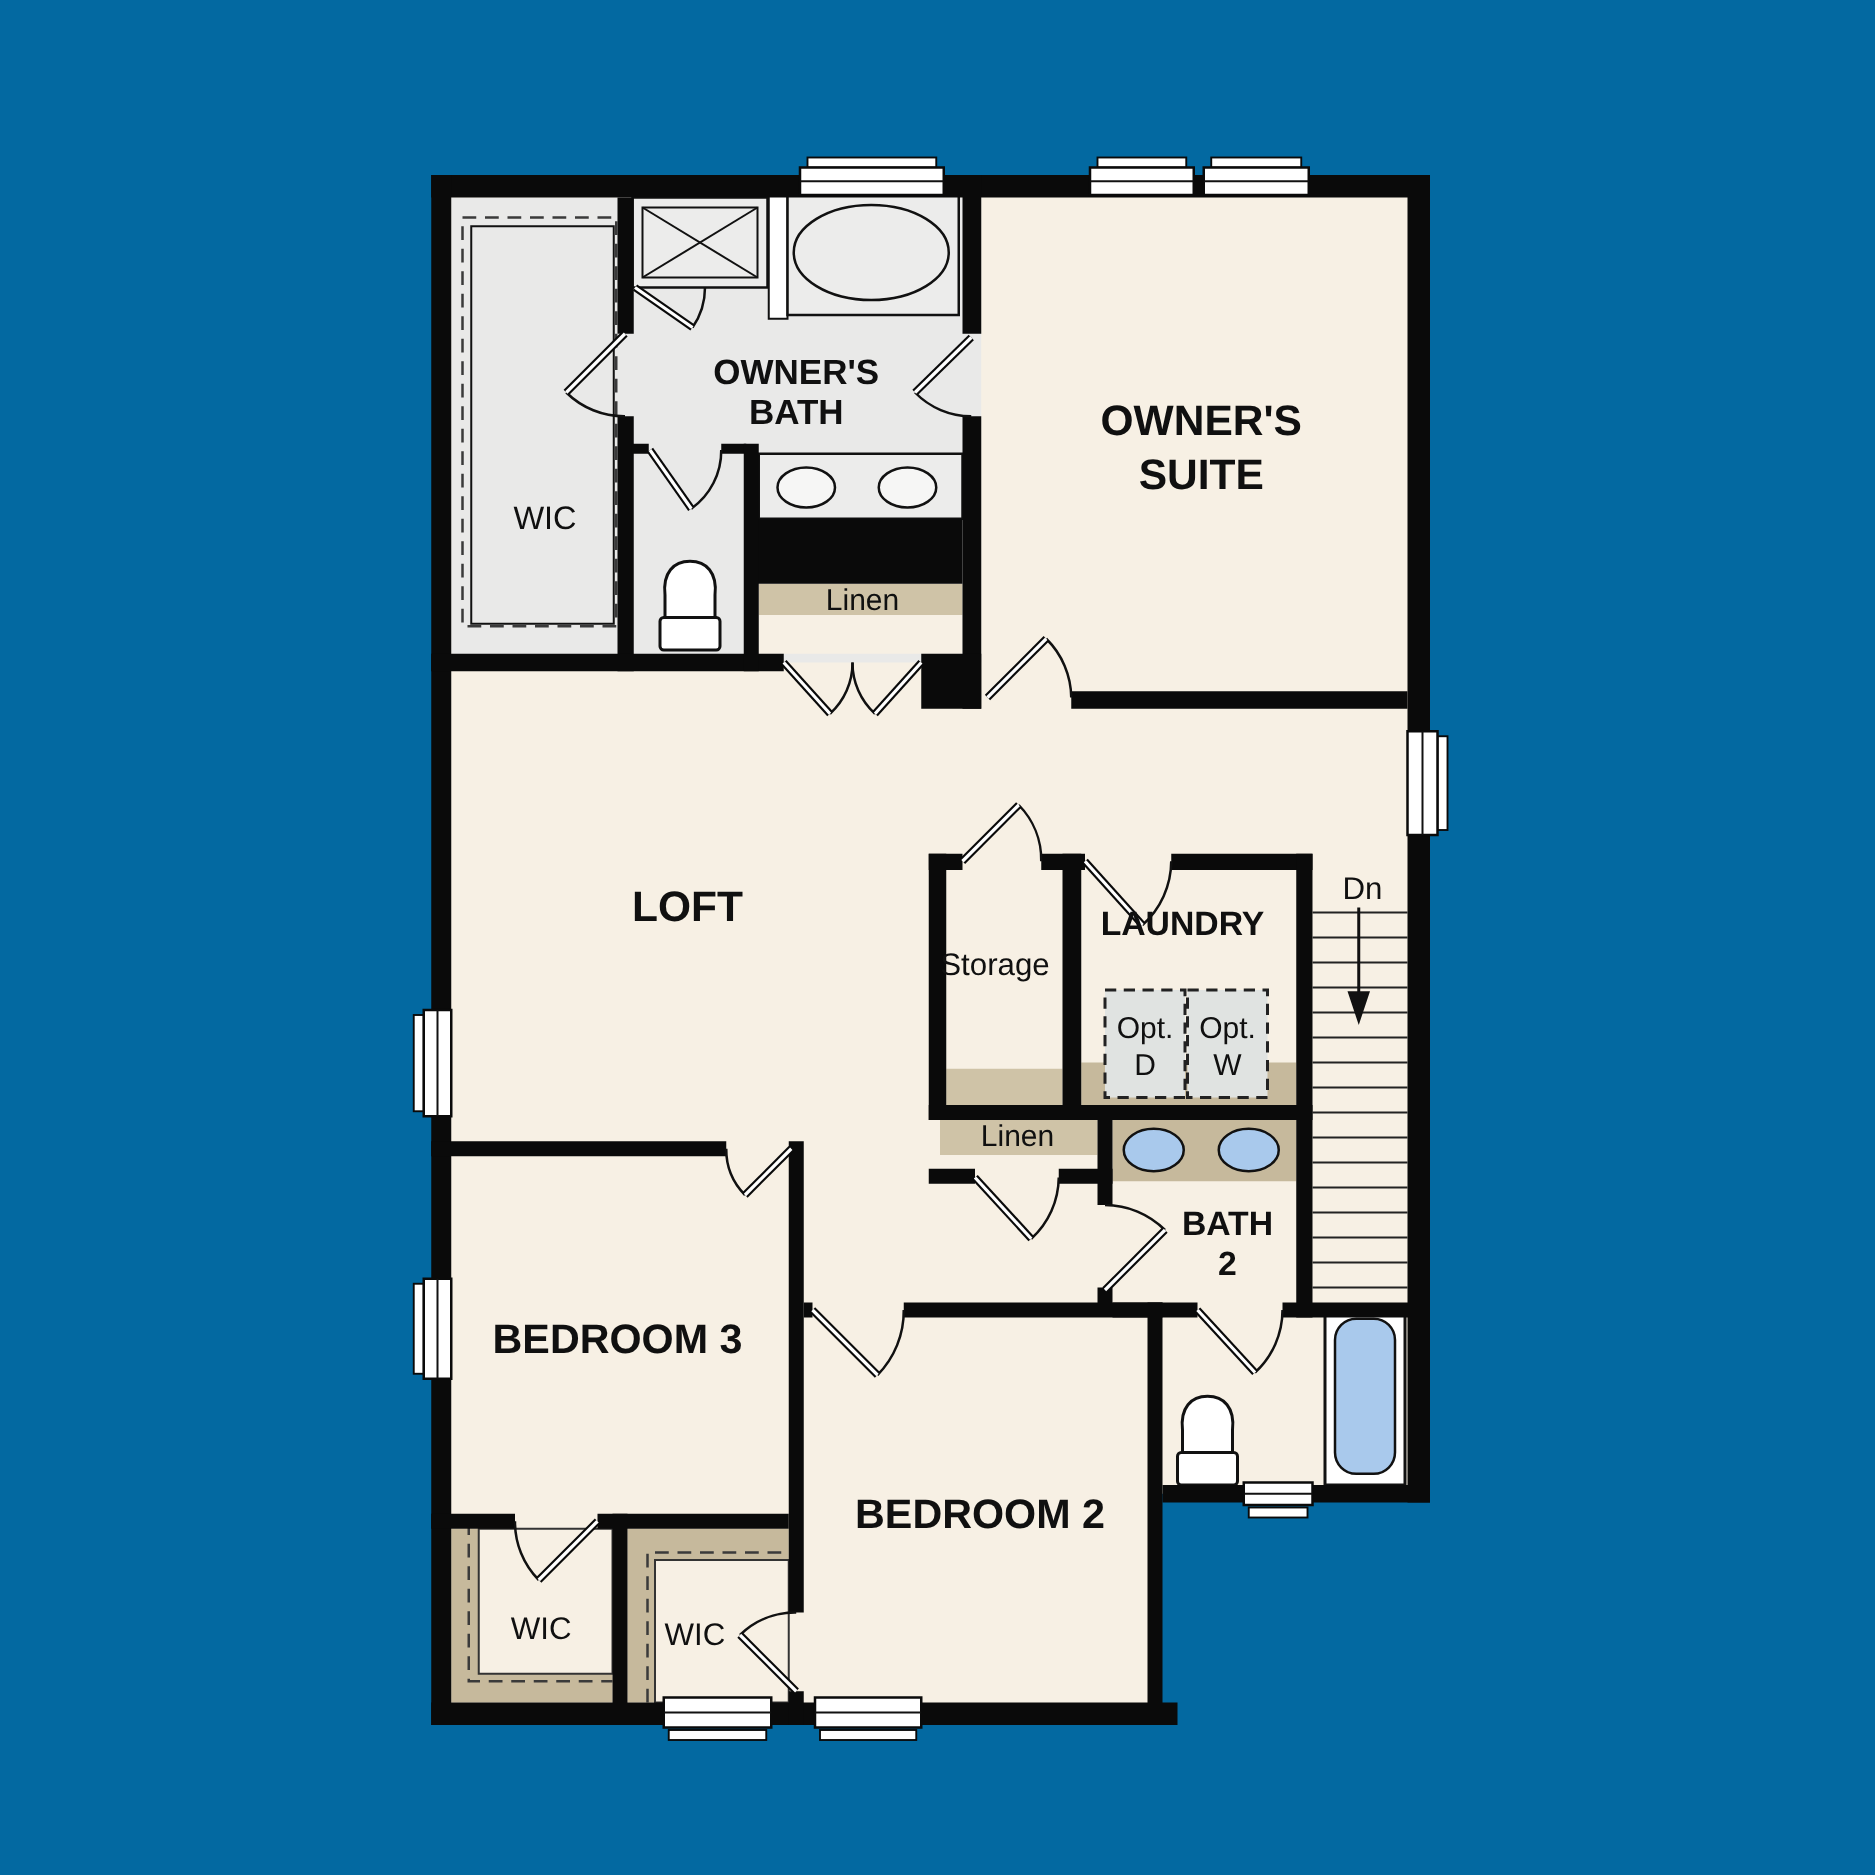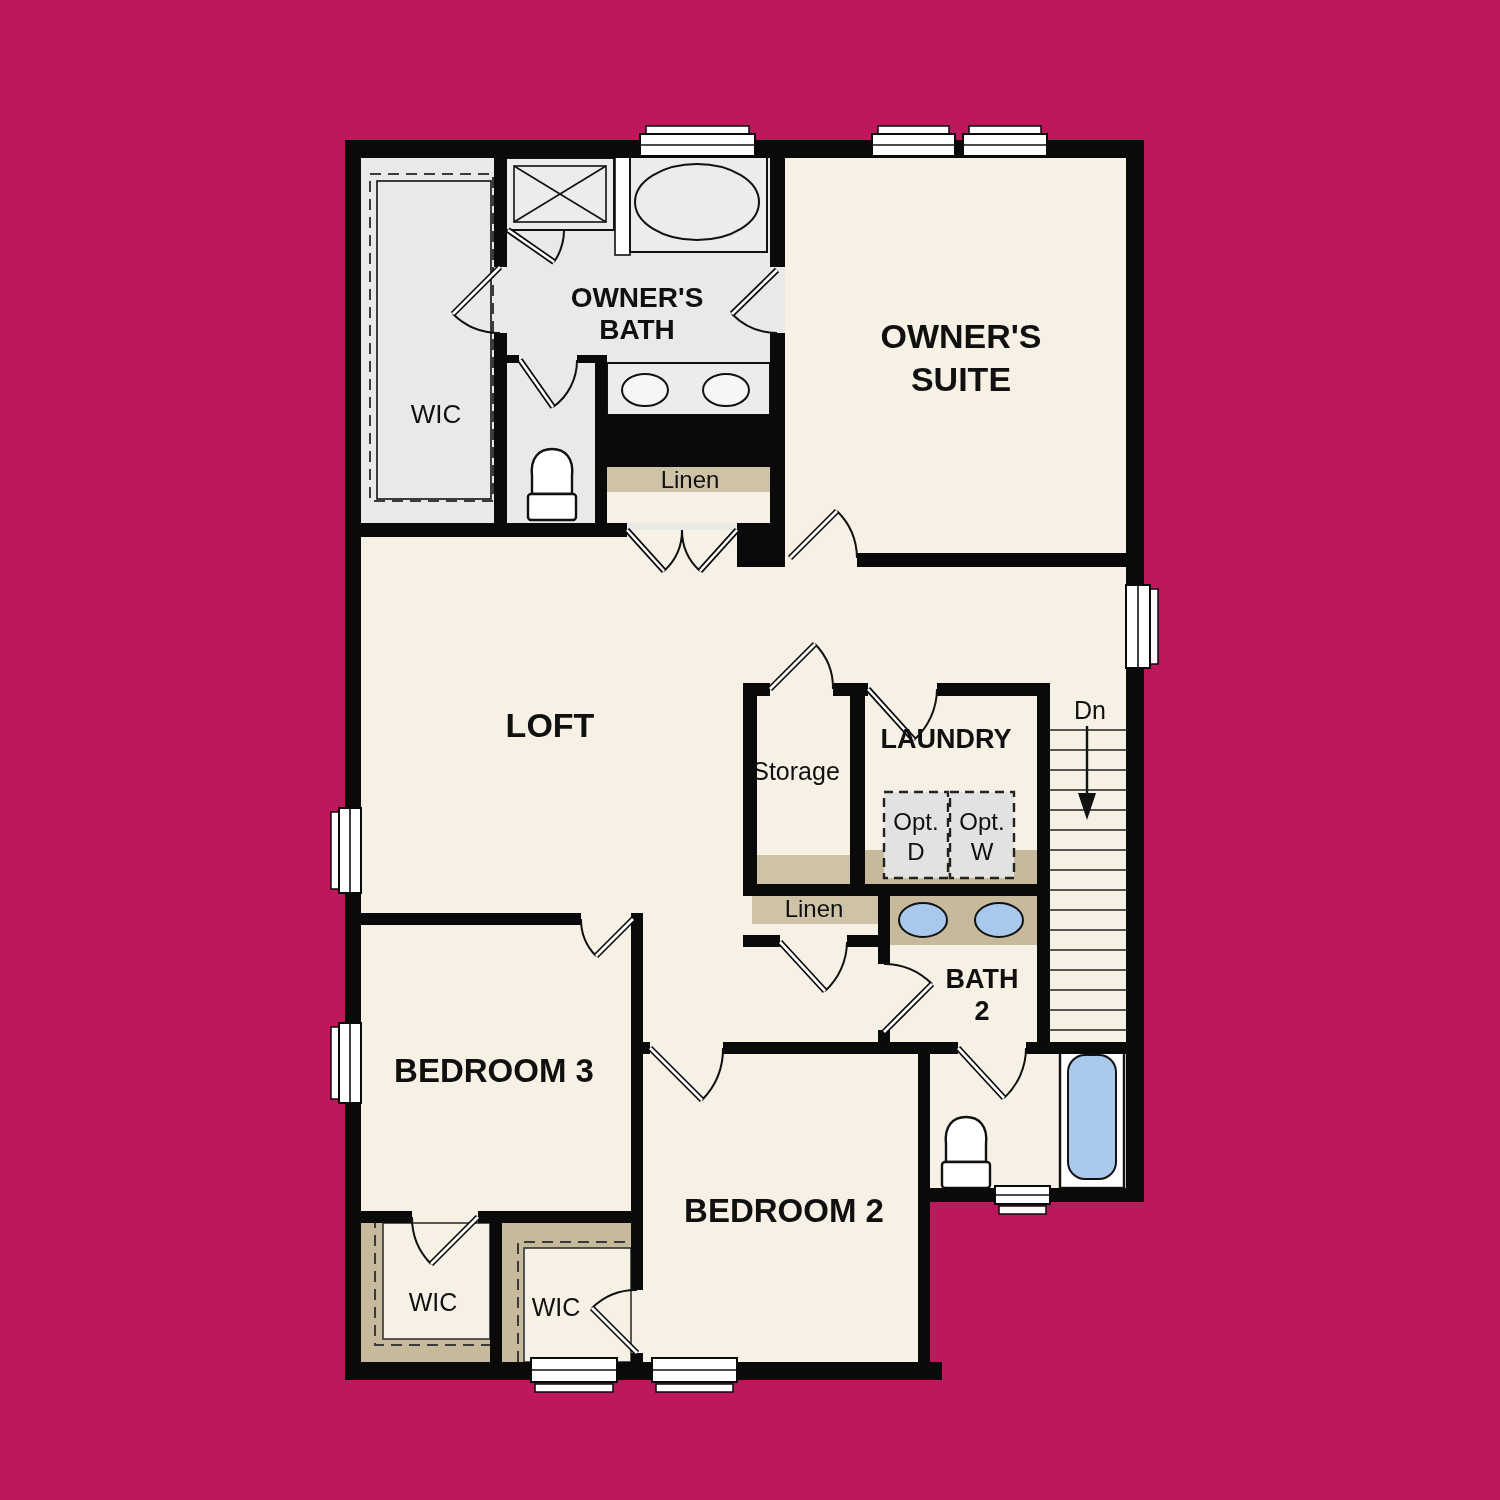--- a/index.html
+++ b/index.html
@@ -1,16 +1,16 @@
 <!DOCTYPE html>
 <html><head>
 <meta charset="utf-8">
 <style>
   html,body{margin:0;padding:0;background:#ffffff;}
-  .plan-wrap{width:1500px;height:1500px;background:#be185d;position:relative;overflow:hidden;}
+  .plan-wrap{width:1500px;height:1500px;background:#0369a1;position:relative;overflow:hidden;}
   svg{display:block;}
   .wall{fill:#0a0a0a;}
   .fixgray{fill:#ececeb;stroke:#111;stroke-width:2;}
   .thin{fill:none;stroke:#111;stroke-width:1.6;}
   .whitebox{fill:#ffffff;stroke:#111;stroke-width:1.6;}
   .fixture{fill:#ffffff;stroke:#111;stroke-width:2.4;}
   .sinkoval{fill:#f6f6f5;stroke:#111;stroke-width:2;}
   .bluefix{stroke:#111;stroke-width:2;}
   .win{fill:#ffffff;stroke:#0a0a0a;stroke-width:2;}
   .case{fill:#ffffff;stroke:#0a0a0a;stroke-width:1.5;}

